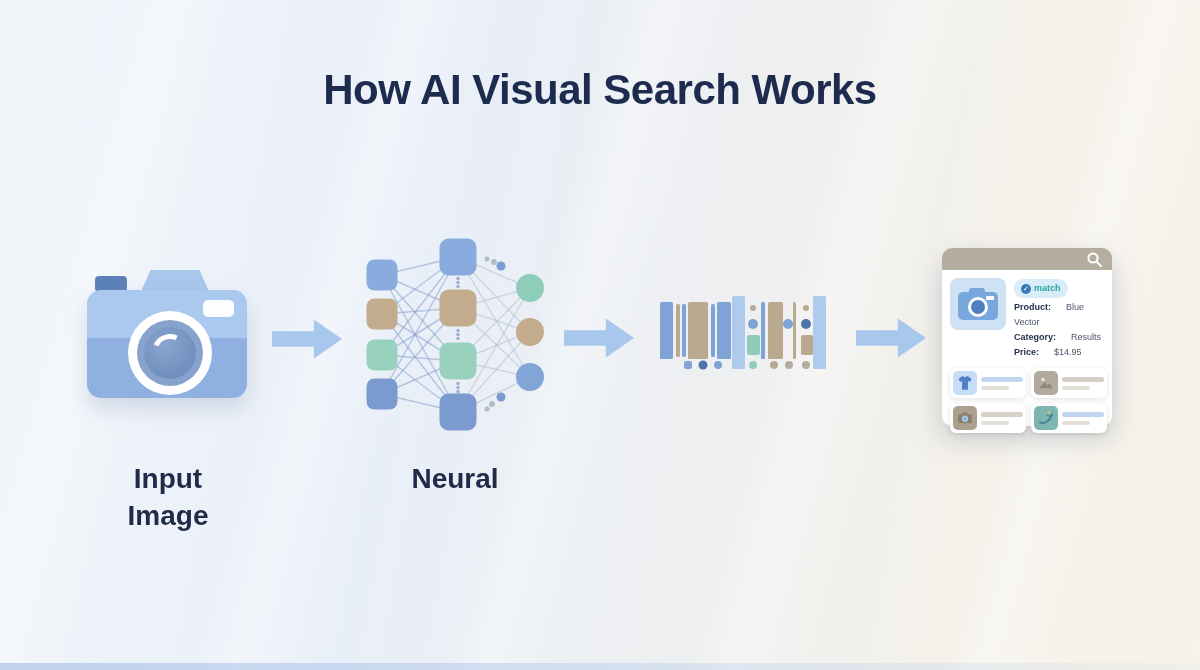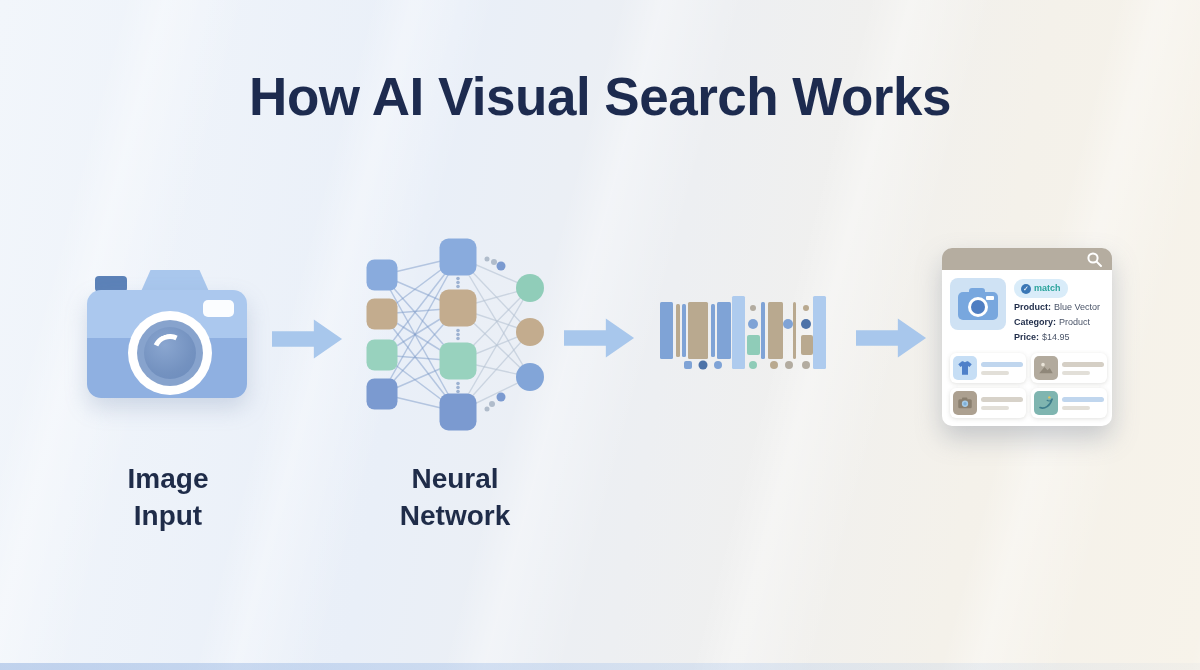--- a/index.html
+++ b/index.html
@@ -8,21 +8,21 @@
     font-family:"Liberation Sans","DejaVu Sans",sans-serif;
     background:
       linear-gradient(100deg,#f2f6fb 0%,#e9eff8 35%,#edeff2 55%,#f4f1ea 80%,#f7f3ea 100%);
   }
   .bg-streak{position:absolute;inset:0;pointer-events:none;
     background:repeating-linear-gradient(105deg,rgba(255,255,255,0) 0 120px,rgba(255,255,255,.35) 160px,rgba(255,255,255,0) 240px);}
   .bottom-strip{position:absolute;left:0;bottom:0;width:100%;height:7px;
     background:linear-gradient(90deg,rgba(150,180,225,.55),rgba(170,198,236,.35) 55%,rgba(200,210,225,.12));}
   .page-title{
     position:absolute;left:0;top:66px;width:1200px;margin:0;text-align:center;
-    font-size:53px;font-weight:800;color:#1d2b4f;letter-spacing:-.5px;
+    font-size:42px;font-weight:800;color:#1d2b4f;letter-spacing:-.5px;
   }
   .stage-label{position:absolute;top:460px;width:220px;text-align:center;
     font-size:28px;font-weight:800;color:#1f2c49;line-height:37px;}
   .stage-label.s1{left:58px}.stage-label.s2{left:345px}.stage-label.s3{left:633px}.stage-label.s4{left:919px}
 
   
   .arrow{position:absolute;width:72px;height:46px;}
   .arrow.a1{left:272px;top:316px}.arrow.a2{left:564px;top:315px}.arrow.a3{left:856px;top:315px}
 
   
@@ -59,21 +59,21 @@
   .mc-hump{position:absolute;left:11px;top:0;width:16px;height:7px;background:#78a7de;border-radius:3px 3px 0 0;}
   .mc-body{position:absolute;left:0;top:4px;width:40px;height:28px;background:#78a7de;border-radius:5px;}
   .mc-flash{position:absolute;right:4px;top:8px;width:8px;height:4px;background:#fff;border-radius:1px;}
   .mc-lens{position:absolute;left:10px;top:9px;width:20px;height:20px;border-radius:50%;background:#fff;}
   .mc-lens-in{position:absolute;left:3px;top:3px;width:14px;height:14px;border-radius:50%;background:#4f7ec2;}
   .rc-info{font-size:9px;line-height:15px;color:#4a5468;padding-top:1px;}
   .rc-badge{display:inline-flex;align-items:center;gap:3px;background:#d9ecf9;border-radius:9px;
     padding:2px 7px;font-weight:700;color:#2ba49c;font-size:9px;margin-bottom:2px;}
   .rc-check{display:inline-flex;align-items:center;justify-content:center;width:10px;height:10px;
     border-radius:50%;background:#3a77b5;color:#fff;font-size:7px;line-height:10px;}
-  .rc-line b{color:#1f2c49;margin-right:3px;}
+  .rc-line b{color:#1f2c49;margin-right:15px;}
   .rc-grid{display:grid;grid-template-columns:1fr 1fr;gap:5px;padding:8px;}
   .rc-tile{display:flex;align-items:center;gap:4px;background:#fff;border-radius:6px;padding:3px;
     box-shadow:0 1px 4px rgba(90,90,80,.18);}
   .tile-thumb{width:24px;height:24px;border-radius:5px;flex:0 0 auto;
     display:flex;align-items:center;justify-content:center;}
   .tt1{background:#c6def5}.tt2{background:#b2aa9d}.tt3{background:#aca090}.tt4{background:#7fb5b0}
   .tile-lines{display:flex;flex-direction:column;gap:4px;}
   .tl1{height:5px;width:42px;border-radius:2.5px;}
   .tl2{height:4px;width:28px;border-radius:2px;background:#e2dfd8;}
   .c-blue{background:#c0d6ee}.c-tan{background:#d5cfc5}.c-gray{background:#d7d2c9}
@@ -203,21 +203,21 @@
       </div>
       <div class="rc-info">
         <span class="rc-badge">
           <span class="rc-check">✓</span>
           <span>match</span>
         </span>
         <div class="rc-line">
           <b>Product:</b><span>Blue Vector</span>
         </div>
         <div class="rc-line">
-          <b>Category:</b><span>Product</span>
+          <b>Category:</b><span>Results</span>
         </div>
         <div class="rc-line">
           <b>Price:</b><span>$14.95</span>
         </div>
       </div>
     </div>
     <div class="rc-grid">
       <div class="rc-tile">
         <div class="tile-thumb tt1">
           <svg width="18" height="18" viewBox="0 0 24 24">
@@ -275,22 +275,21 @@
     <polygon points="0,15 43,15 43,3 72,23 43,43 43,31 0,31" fill="#a8c7ec"></polygon>
   </svg>
   <svg class="arrow a2" viewBox="0 0 74 46">
     <polygon points="0,15 43,15 43,3 72,23 43,43 43,31 0,31" fill="#a8c7ec"></polygon>
   </svg>
   <svg class="arrow a3" viewBox="0 0 74 46">
     <polygon points="0,15 43,15 43,3 72,23 43,43 43,31 0,31" fill="#a8c7ec"></polygon>
   </svg>
 
   <div class="stage-label s1">
+    <div>Input</div>
     <div>Image</div>
-    <div>Input</div>
   </div>
   <div class="stage-label s2">
     <div>Neural</div>
-    <div>Network</div>
   </div>
 
   <div class="bottom-strip"></div>
 </div>
 
 </body></html>

